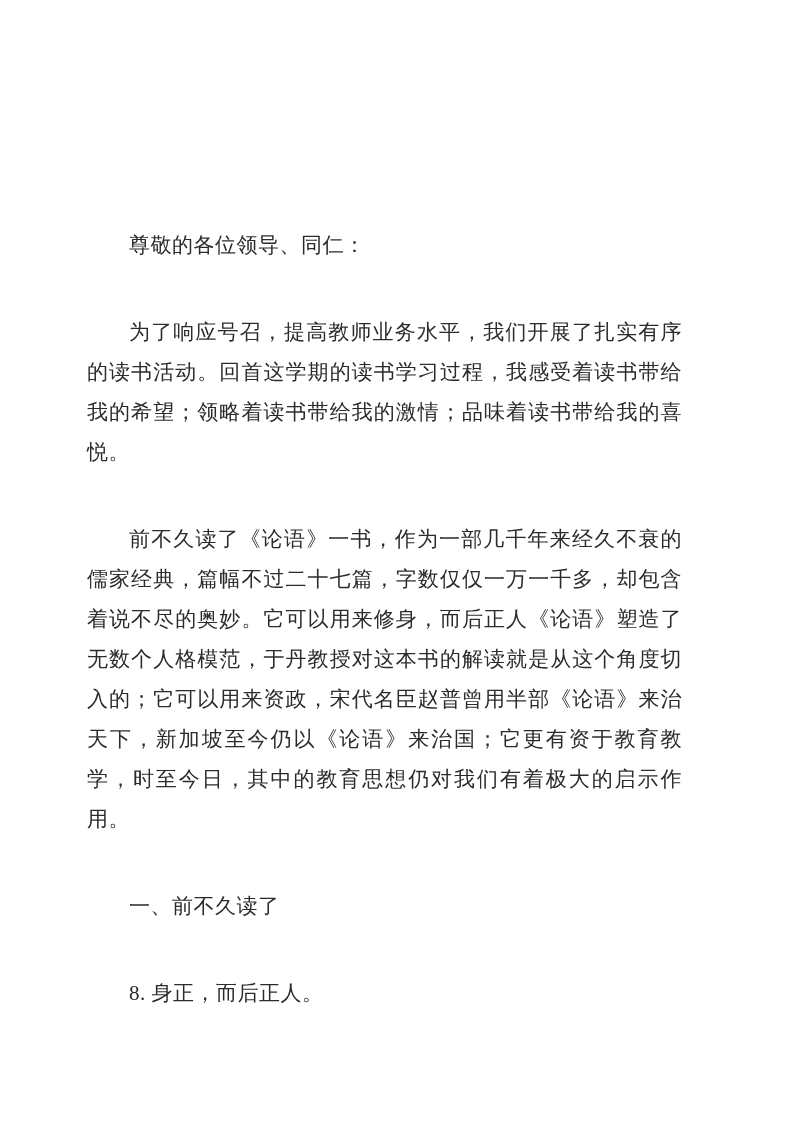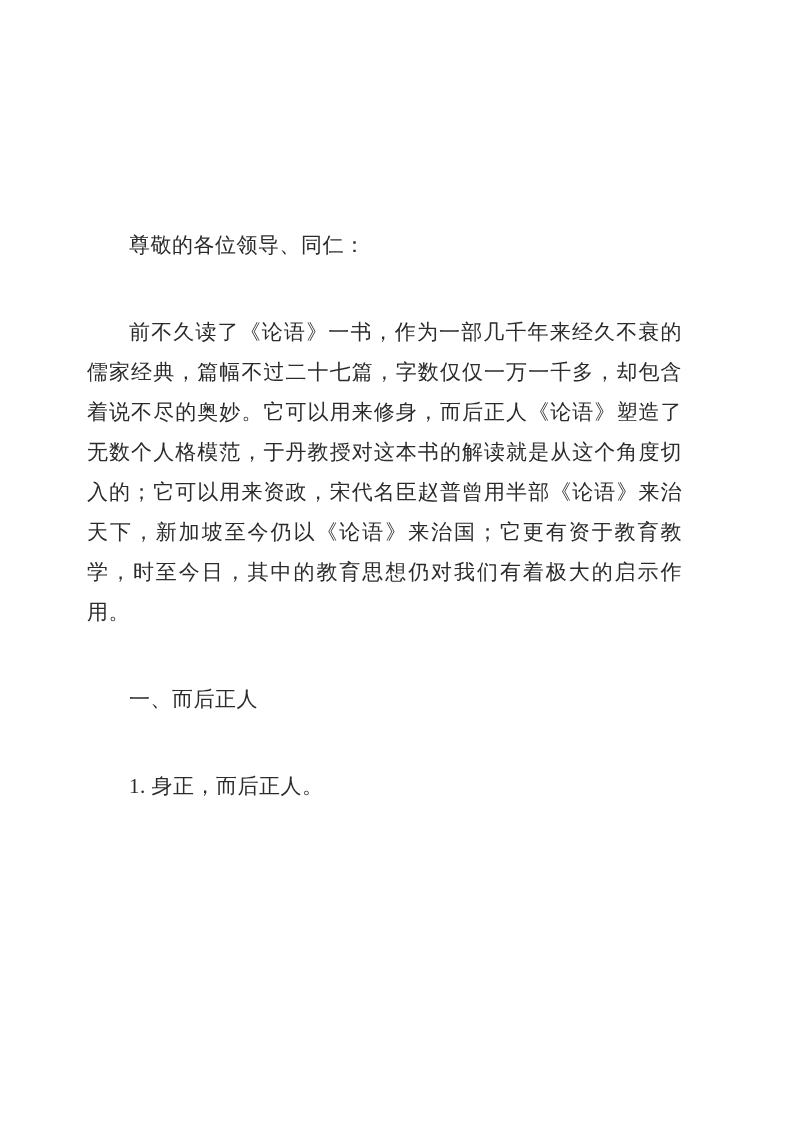--- a/index.html
+++ b/index.html
@@ -33,20 +33,21 @@
     word-break: break-all;
     letter-spacing: 0.5px;
   }
 </style>
 </head>
 <body>
 
 <div class="page">
   <p>尊敬的各位领导、同仁：</p>
 
+  <p>为了响应号召，提高教师业务水平，我们开展了扎实有序的读书活动。回首这学期的读书学习过程，我感受着读书带给我的希望；领略着读书带给我的激情；品味着读书带给我的喜悦。</p>
 
   <p>前不久读了《论语》一书，作为一部几千年来经久不衰的儒家经典，篇幅不过二十七篇，字数仅仅一万一千多，却包含着说不尽的奥妙。它可以用来修身，而后正人《论语》塑造了无数个人格模范，于丹教授对这本书的解读就是从这个角度切入的；它可以用来资政，宋代名臣赵普曾用半部《论语》来治天下，新加坡至今仍以《论语》来治国；它更有资于教育教学，时至今日，其中的教育思想仍对我们有着极大的启示作用。</p>
 
 
-  <p>一、而后正人</p>
+  <p>一、前不久读了</p>
 
-  <p>1. 身正，而后正人。</p>
+  <p>8. 身正，而后正人。</p>
 </div>
 
 </body></html>

